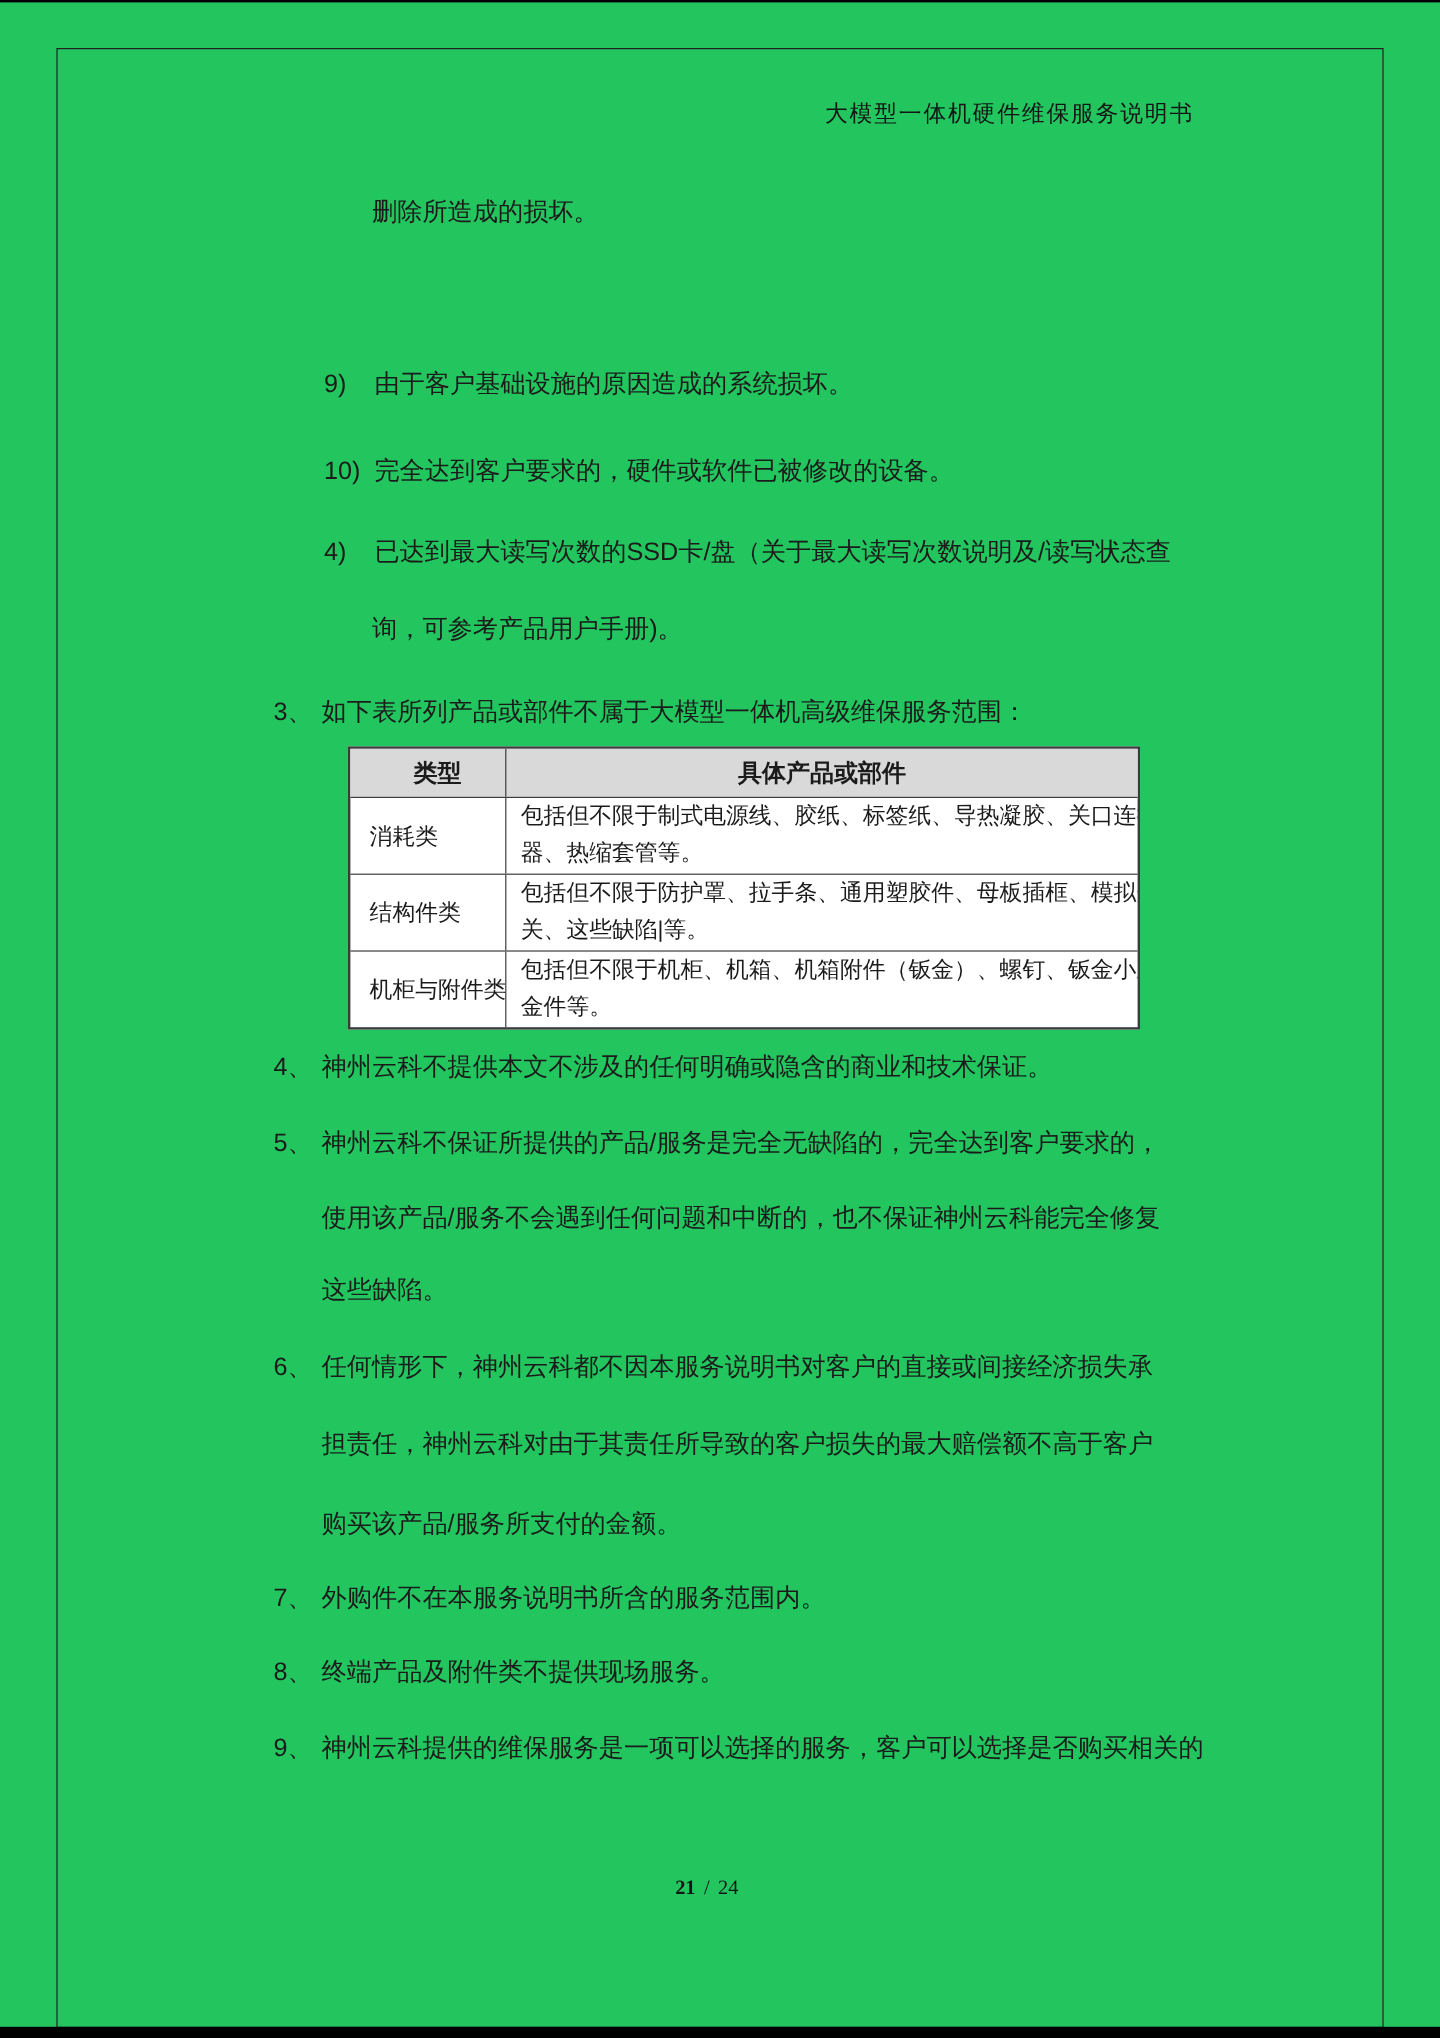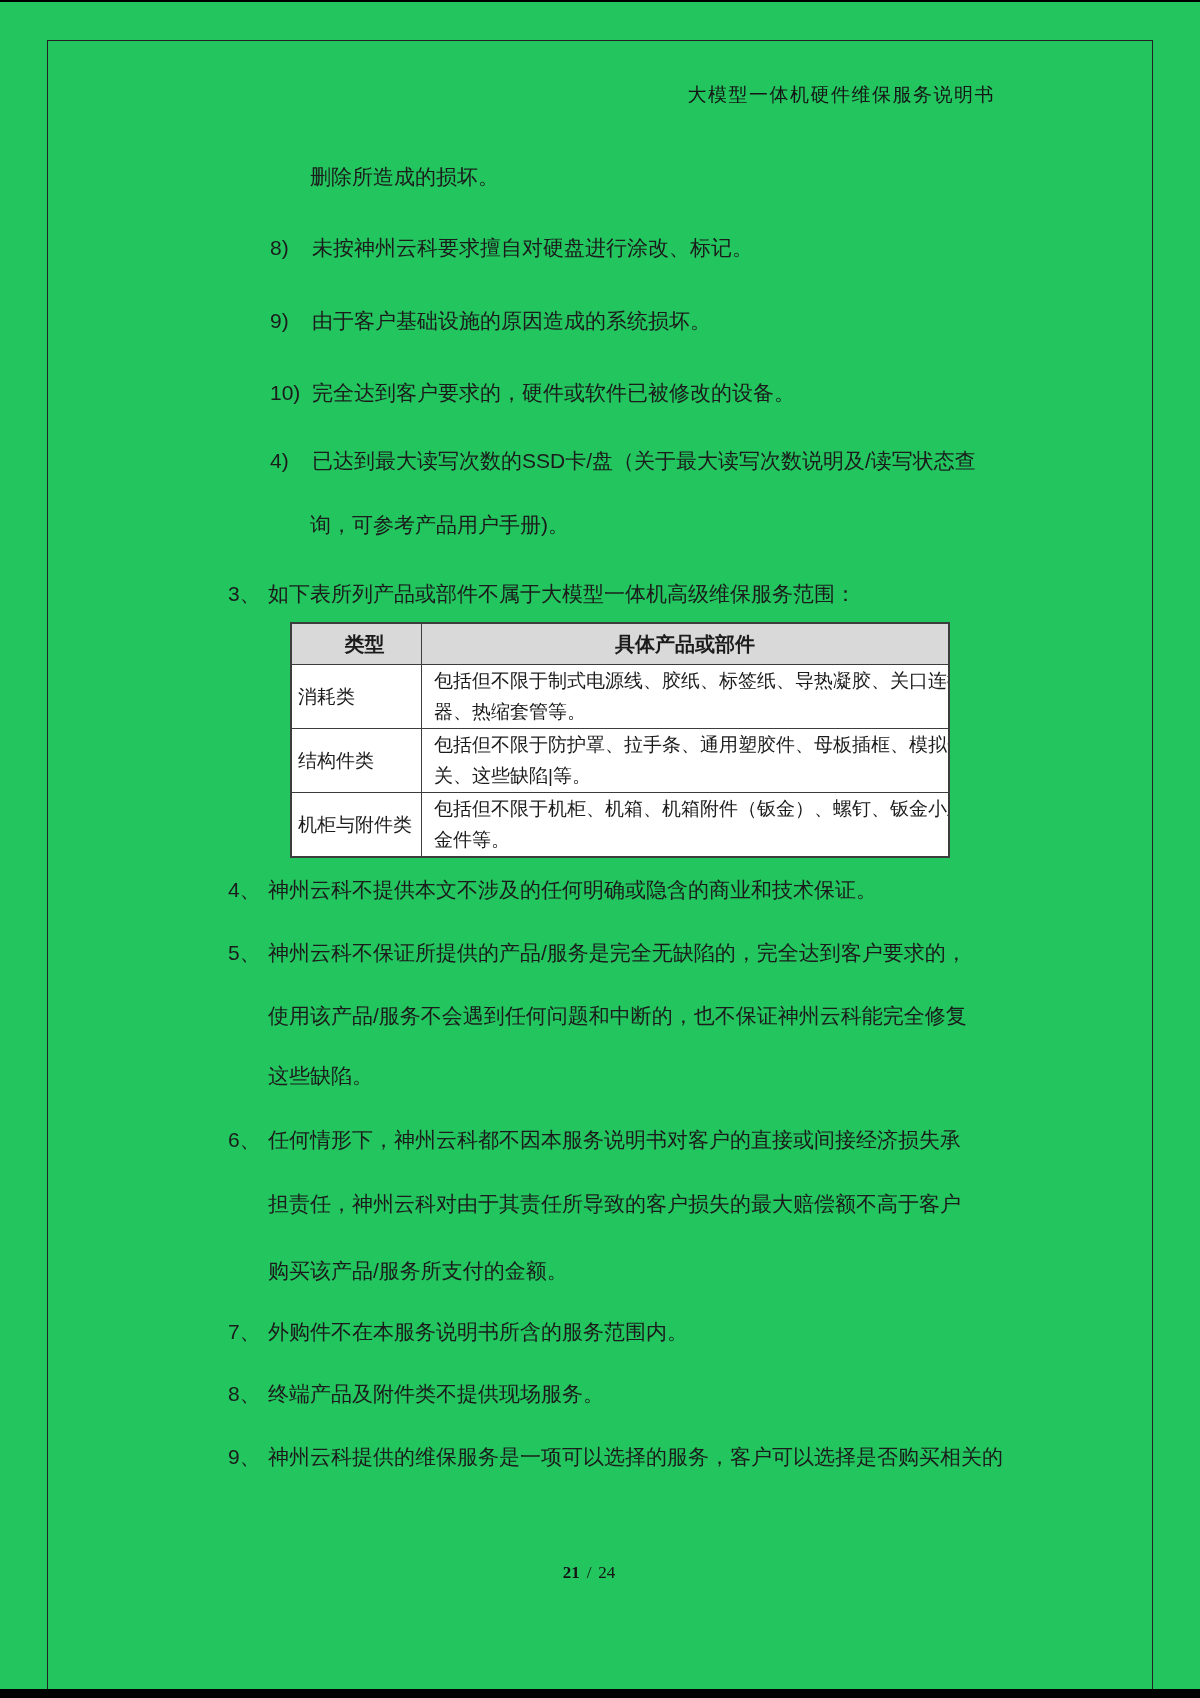--- a/index.html
+++ b/index.html
@@ -29,21 +29,21 @@
   .num1 { display:inline-block; width:40px; }
   .num2 { display:inline-block; width:42px; }
 
   .tbl { position:absolute; left:290px; top:622px; width:660px; border:2px solid #3c3c3c; background:#fff; }
   .trow { display:flex; border-top:1px solid #3c3c3c; }
   .trow.first { border-top:none; }
   .thead-row { background:#d9d9d9; height:40px; }
   .drow { height:64px; }
   .c1 {
     width:130px; border-right:1px solid #3c3c3c;
-    display:flex; align-items:center; padding-left:6px;
+    display:flex; align-items:center; padding-left:16px;
     font-size:19px; white-space:nowrap;
   }
   .thead-row .c1 { justify-content:center; padding-left:16px; font-weight:bold; font-size:20px; }
   .c2 { flex:1; padding:1px 0 1px 12px; font-size:19px; overflow:hidden; }
   .c2 .cl { line-height:30.5px; white-space:nowrap; }
   .thead-row .c2 { display:flex; align-items:center; justify-content:center; font-weight:bold; font-size:20px; padding:0; }
 
   .ftr {
     position:absolute; top:1563px; left:228px; width:722px;
     text-align:center; font-family:"Liberation Serif", serif;
@@ -58,23 +58,20 @@
 <div class="doc">
 
   <div class="top-rule"></div>
   <div class="frame"></div>
   <div class="bottom-rule"></div>
 
   <div class="hdr">大模型一体机硬件维保服务说明书</div>
 
   <div class="line cont2" style="top:162px">删除所造成的损坏。</div>
 
-  <div class="line l2" style="top:233px">
-    <span class="num2">8)</span><span>未按神州云科要求擅自对硬盘进行涂改、标记。</span>
-  </div>
 
   <div class="line l2" style="top:306px">
     <span class="num2">9)</span><span>由于客户基础设施的原因造成的系统损坏。</span>
   </div>
 
   <div class="line l2" style="top:378px">
     <span class="num2">10)</span><span>完全达到客户要求的，硬件或软件已被修改的设备。</span>
   </div>
 
   <div class="line l2" style="top:446px">

